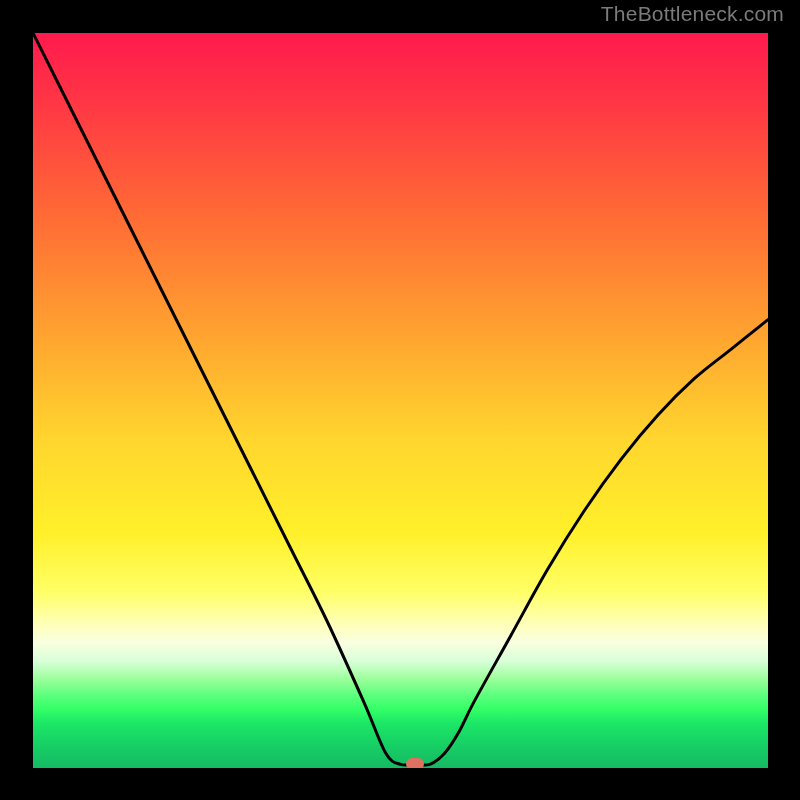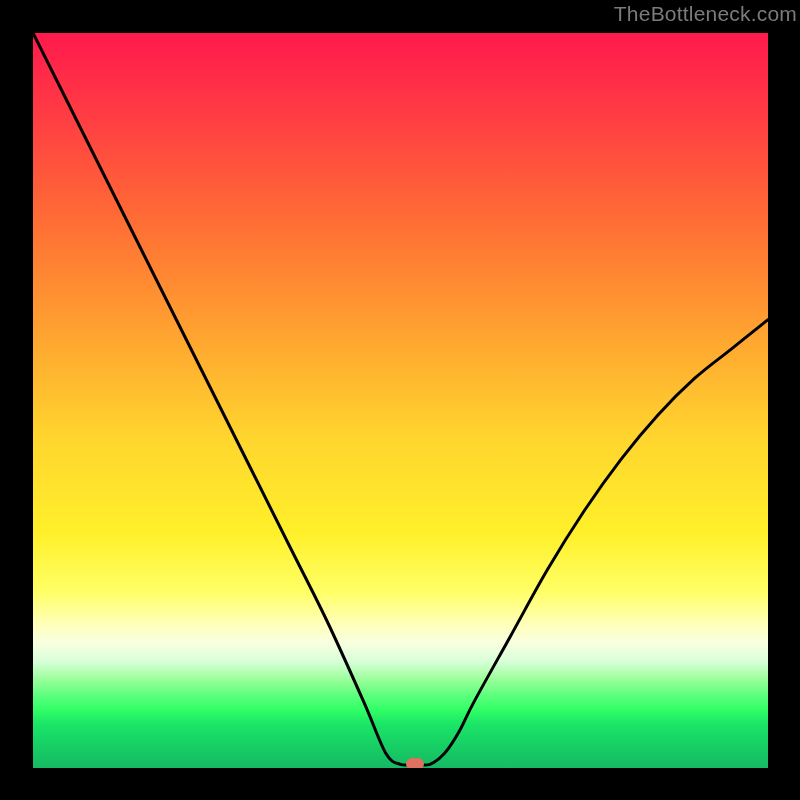--- a/index.html
+++ b/index.html
@@ -7,21 +7,21 @@
     padding: 0;
     width: 800px;
     height: 800px;
     background: #000;
     position: relative;
     font-family: Arial, sans-serif;
   }
   .watermark {
     position: absolute;
     top: 2px;
-    right: 3px;
+    right: 16px;
     color: #7b7b7b;
     font-size: 21px;
     font-weight: normal;
     letter-spacing: 0.2px;
     z-index: 10;
   }
   .plot-area {
     position: absolute;
     left: 33px;
     top: 33px;

